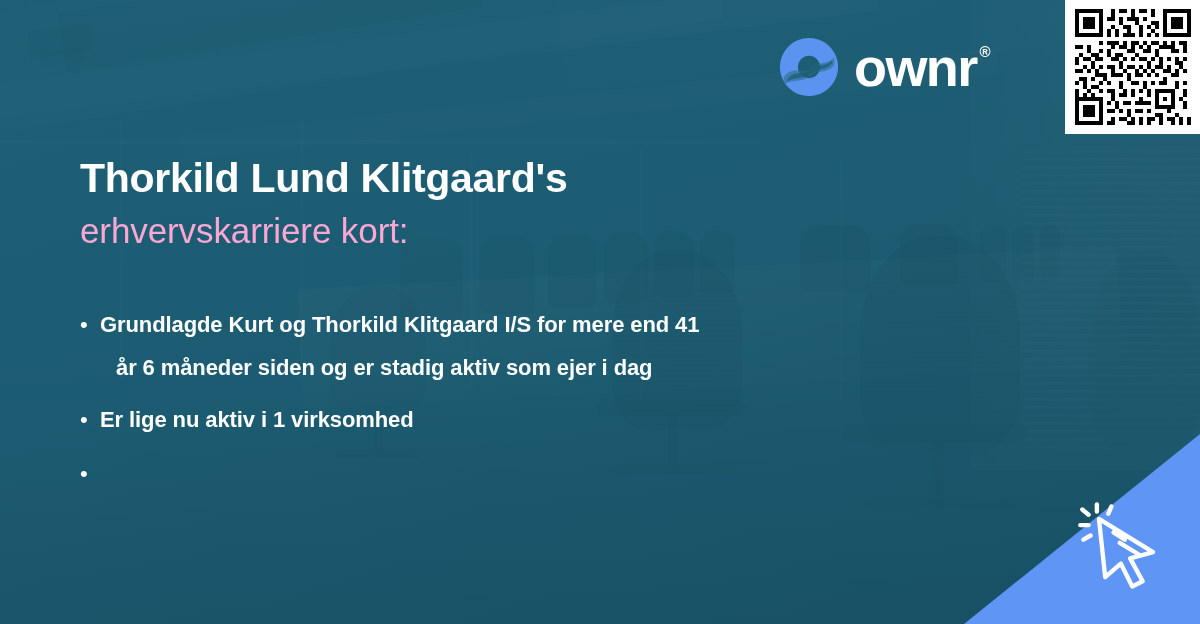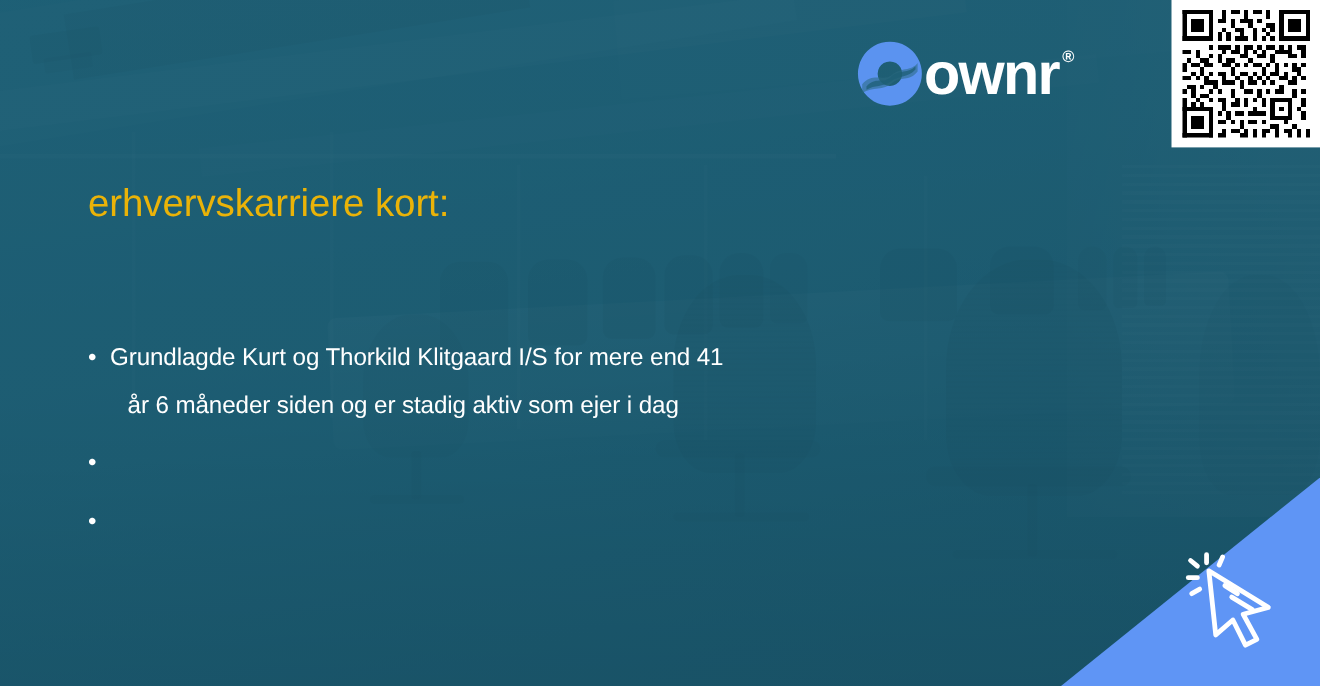--- a/index.html
+++ b/index.html
@@ -135,20 +135,21 @@
     position: absolute;
     inset: 0;
   }
 
   .brand {
     position: absolute;
     left: 778px;
     top: 36px;
     display: flex;
     align-items: center;
+    gap: 14px;
     justify-content: flex-end;
   }
   .brand-mark { width: 62px; height: 62px; display:block; }
   .wordmark {
     display:flex;
     align-items:flex-start;
     color:#ffffff;
     font-size: 54px;
     font-weight: 700;
     letter-spacing: -1.6px;
@@ -184,21 +185,21 @@
   }
   .headline .line1 {
     color: #ffffff;
     font-size: 41px;
     font-weight: 700;
     letter-spacing: -0.3px;
     line-height: 1.12;
     white-space: nowrap;
   }
   .headline .line2 {
-    color: #eab308;
+    color: #f9a8d4;
     font-size: 35px;
     font-weight: 400;
     letter-spacing: -0.1px;
     line-height: 1.25;
     margin-top: 7px;
     white-space: nowrap;
   }
 
   .facts {
     position: absolute;
@@ -215,21 +216,21 @@
     color: #ffffff;
     font-size: 22px;
     line-height: 34px;
     width: 20px;
     flex: 0 0 20px;
     text-align: left;
   }
   .fact-text {
     color: #ffffff;
     font-size: 22px;
-    font-weight: 400;
+    font-weight: 700;
     line-height: 34px;
     letter-spacing: -0.1px;
     max-width: 740px;
     text-indent: 0;
   }
   .fact-text.wrap { max-width: 722px; }
   .fact-text.wrap .second { display:block; padding-left: 16px; margin-top: 9px; }
 
   
   .corner {
@@ -524,35 +525,37 @@
           <rect x="8" y="28" width="1" height="1"></rect>
             <rect x="13" y="28" width="2" height="1"></rect>
           <rect x="18" y="28" width="1" height="1"></rect>
             <rect x="24" y="28" width="1" height="1"></rect>
           <rect x="26" y="28" width="1" height="1"></rect>
         </g>
       </svg>
     </div>
 
     <div class="headline">
+      <div class="line1">Thorkild Lund Klitgaard's</div>
       <div class="line2">erhvervskarriere kort:</div>
     </div>
 
     <div class="facts">
 
       <div class="fact">
         <span class="fact-bullet">•</span>
         <span class="fact-text wrap">
           <span>Grundlagde Kurt og Thorkild Klitgaard I/S for mere end 41</span>
           <span class="second">år 6 måneder siden og er stadig aktiv som ejer i dag</span>
         </span>
       </div>
 
       <div class="fact" style="margin-bottom:20px;">
         <span class="fact-bullet">•</span>
+        <span class="fact-text">Er lige nu aktiv i 1 virksomhed</span>
       </div>
 
       <div class="fact">
         <span class="fact-bullet">•</span>
       </div>
 
     </div>
 
     <div class="corner"></div>
     <svg class="cursor" viewBox="0 0 100 100">

